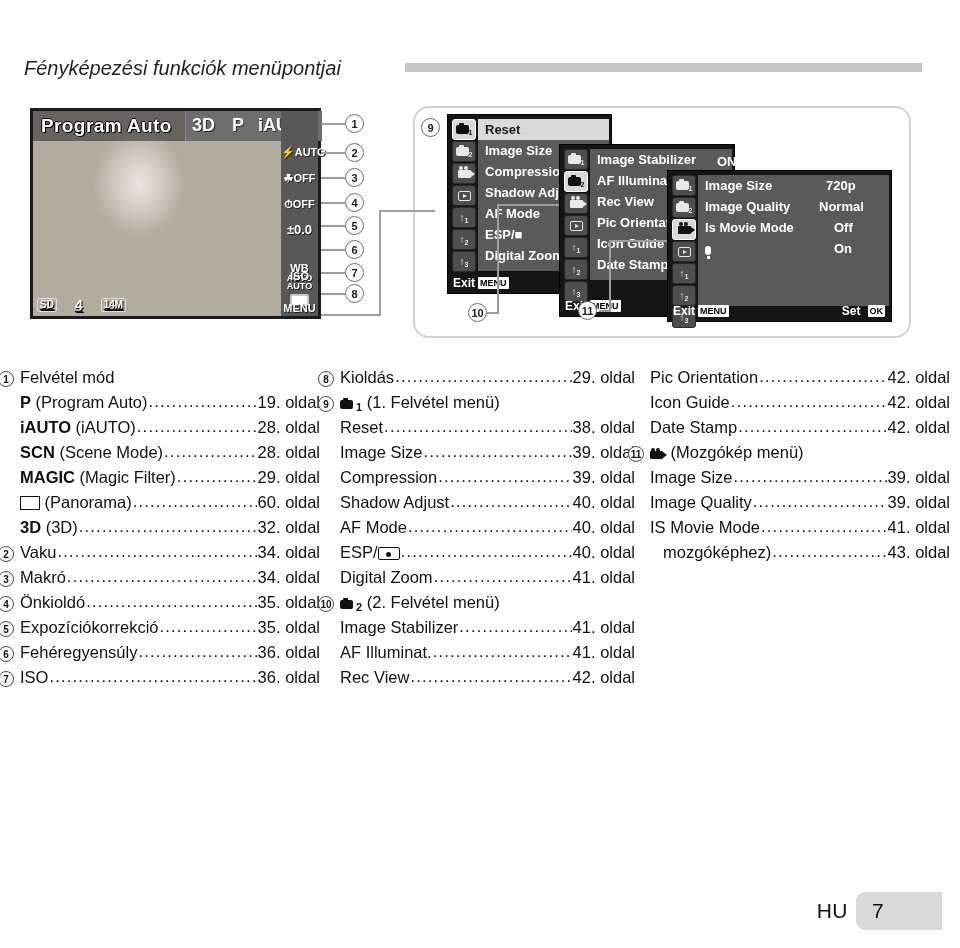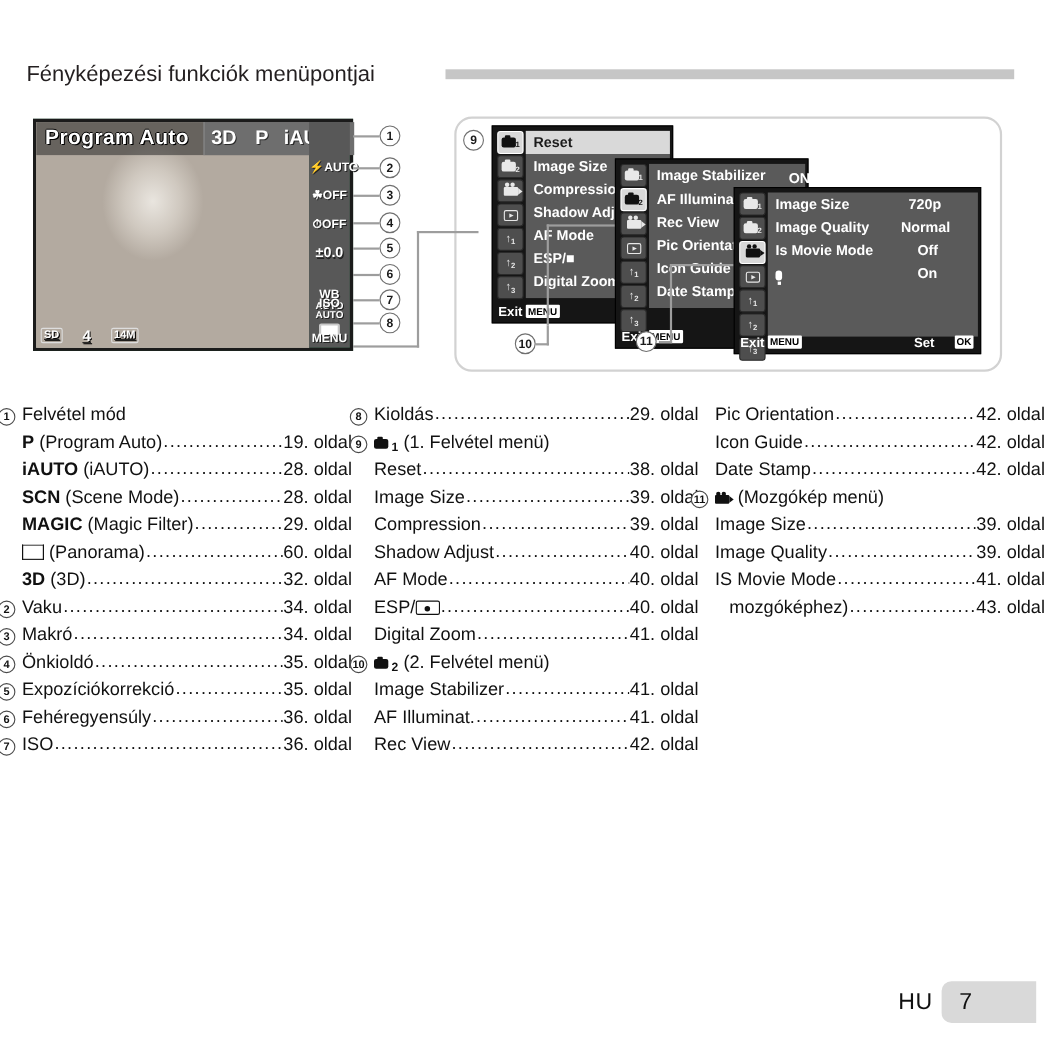--- a/index.html
+++ b/index.html
@@ -14,39 +14,39 @@
   .page{position:relative;width:960px;height:948px;}
 
   
   .title{
     position:absolute;left:22px;top:10px;
     font-size:37px;font-weight:bold;letter-spacing:-0.3px;
     color:#231f20;white-space:nowrap;
   }
   .subtitle{
     position:absolute;left:24px;top:57px;
-    font-size:20px;color:#231f20;white-space:nowrap;
+    font-size:20px;font-style:italic;color:#231f20;white-space:nowrap;
   }
   .header-rule{
     position:absolute;left:405px;top:63px;width:517px;height:9px;
     background:#c6c6c6;
   }
 
   
   .diagram{position:absolute;left:0;top:100px;width:960px;height:245px;}
 
   .card{
     position:absolute;left:413px;top:6px;width:494px;height:228px;
     border:2px solid #d2d2d2;border-radius:16px;background:#fff;
   }
 
   
   .lcd{
     position:absolute;left:30px;top:8px;width:291px;height:211px;
-    background:#14532d;border:3px solid #1b1b1b;box-sizing:border-box;
+    background:#a21caf;border:3px solid #1b1b1b;box-sizing:border-box;
   }
   .lcd-photo{
     position:absolute;left:0;top:0;width:248px;height:205px;
     background:
       radial-gradient(ellipse 46px 54px at 106px 72px, #e9e5df 0%, #cfc8bf 55%, #b3aaa0 100%),
       radial-gradient(ellipse 34px 40px at 78px 128px, #efe9e2 0%, #d3ccc3 60%, #b0a79d 100%),
       radial-gradient(ellipse 120px 120px at 120px 190px, #f2f0ec 0%, #d9d5cf 60%, #bab4ac 100%),
       linear-gradient(160deg,#cfcbc5 0%,#b9b4ad 40%,#8e8983 100%);
   }
   .mode-strip{
@@ -125,21 +125,21 @@
     padding-left:7px;white-space:nowrap;position:relative;
   }
   .mrow.first{background:#d9d9d9;color:#1b1b1b;}
   .mval{position:absolute;font-weight:bold;color:#fff;}
   .mexit{
     position:absolute;left:5px;bottom:3px;color:#fff;font-size:12px;font-weight:bold;
     display:flex;align-items:center;gap:3px;white-space:nowrap;
   }
   .mset{
     position:absolute;right:6px;bottom:3px;color:#fff;font-size:12px;font-weight:bold;
-    display:flex;align-items:center;gap:18px;white-space:nowrap;
+    display:flex;align-items:center;gap:7px;white-space:nowrap;
   }
   .keycap{
     background:#fff;color:#000;font-size:9px;font-weight:bold;
     padding:0 2px;border-radius:1px;line-height:12px;display:inline-block;
   }
 
   
   .camglyph{
     width:13px;height:9px;background:currentColor;border-radius:2px;position:relative;
   }

